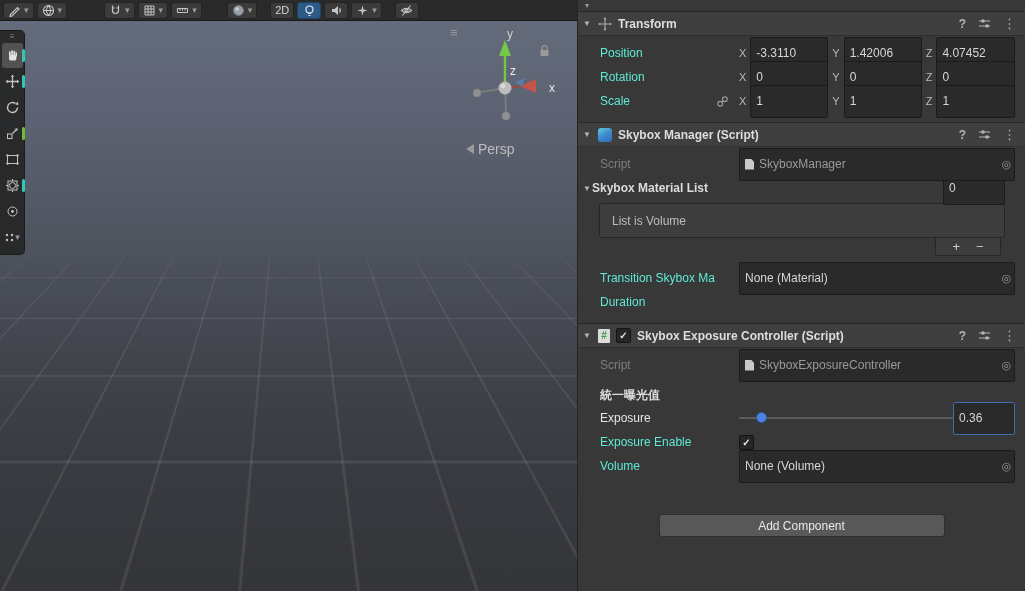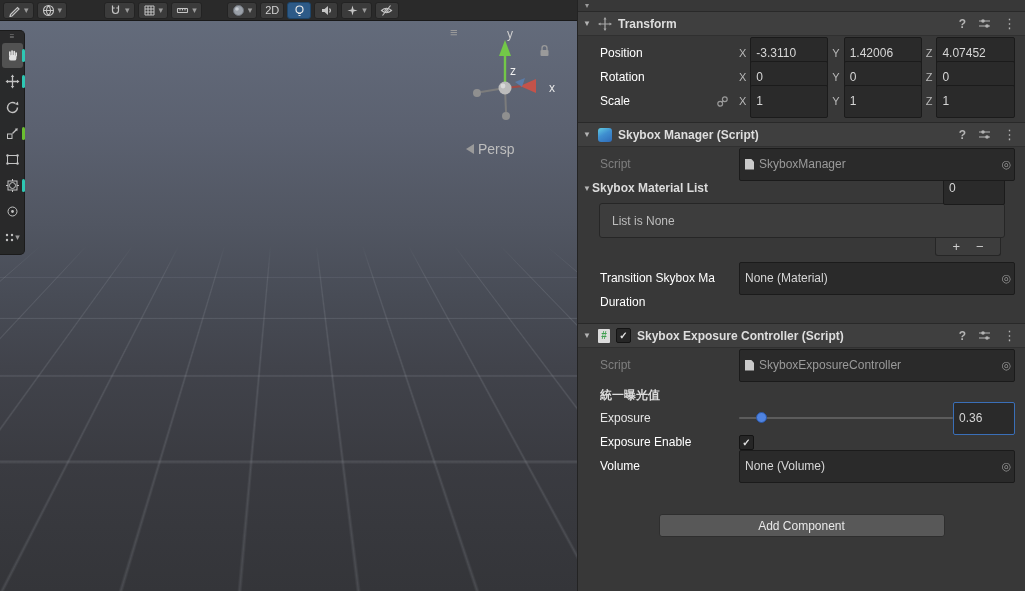--- a/index.html
+++ b/index.html
@@ -18,21 +18,21 @@
     -webkit-mask-image:linear-gradient(180deg,transparent 0,rgba(0,0,0,.85) 45px,#000 130px);
     mask-image:linear-gradient(180deg,transparent 0,rgba(0,0,0,.85) 45px,#000 130px)}
 
   .scene-toolbar{position:absolute;top:0;left:0;width:577px;height:21px;background:#2a2a2a;
     border-bottom:1px solid #191919;display:flex;align-items:center;padding:0 3px;gap:3px;box-sizing:border-box}
   .tb-btn{height:17px;min-width:24px;background:#3b3b3b;border:1px solid #232323;border-radius:3px;
     display:flex;align-items:center;justify-content:center;gap:3px;padding:0 4px;box-sizing:border-box;color:#c0c0c0}
   .tb-btn.active{background:#2d5a87;border-color:#1d4468}
   .caret{font-size:9px;color:#9a9a9a;line-height:1}
   .tb-label{font-size:11px;color:#d2d2d2}
-  .mgap{margin-left:34px}.sgap{margin-left:22px}.tgap{}
+  .mgap{margin-left:34px}.sgap{margin-left:22px}.tgap{margin-left:10px}
 
   
   .tools{position:absolute;top:30px;left:0;width:25px;background:rgba(38,38,38,.94);
     border:1px solid #1b1b1b;border-left:none;border-radius:0 5px 5px 0;padding-bottom:3px;box-sizing:border-box}
   .tools-handle{height:11px;display:flex;align-items:center;justify-content:center;color:#8a8a8a;font-size:8px}
   .tool-btn{width:21px;height:25px;margin:1px auto;display:flex;align-items:center;justify-content:center;
     border-radius:3px;position:relative}
   .tool-btn.active{background:#525252}
   .accent{position:absolute;right:-2px;top:6px;width:3px;height:13px;border-radius:2px;background:#2ec8b4}
   .accent.green{background:#6abe30}
@@ -50,21 +50,21 @@
   .insp-top{height:11px;display:flex;align-items:center;padding-left:7px;color:#9a9a9a;font-size:8px}
   .comp-header{height:23px;background:#3f3f3f;border-top:1px solid #292929;border-bottom:1px solid #303030;
     display:flex;align-items:center;gap:6px;padding:0 9px 0 5px}
   .fold{font-size:8px;color:#b4b4b4;width:9px;flex:none}
   .comp-title{font-weight:bold;color:#dedede}
   .hdr-icons{margin-left:auto;display:flex;gap:12px;align-items:center;color:#b4b4b4}
   .qm{font-weight:bold;font-size:12px}
   .kebab{font-size:13px;letter-spacing:0}
   .body{padding:5px 10px 9px 0}
   .row{display:flex;align-items:center;height:24px;padding-left:22px}
-  .lbl{width:139px;flex:none;color:#ffffff;white-space:nowrap;overflow:hidden}
+  .lbl{width:139px;flex:none;color:#5eead4;white-space:nowrap;overflow:hidden}
   .lbl.dim{color:#7f7f7f}
   .lbl.blue{color:#e5e5e5}
   .lbl.short{width:116px}
   .fields{flex:1;display:flex;gap:4px;align-items:center;min-width:0}
   .axis{flex:1;display:flex;align-items:center;gap:4px;min-width:0}
   .axis-l{color:#b8b8b8;font-size:11px}
   .field{flex:1;min-width:0;height:17px;background:#2a2a2a;border:1px solid #1b1b1b;border-radius:2px;
     display:flex;align-items:center;padding:7px 5px;color:#d6d6d6;overflow:hidden;white-space:nowrap;box-sizing:content-box}
   .field.obj{position:relative;padding-right:18px}
   .picker{position:absolute;right:3px;top:50%;transform:translateY(-50%);color:#9f9f9f;font-size:11px}
@@ -406,21 +406,21 @@
           <span class="picker">◎</span>
         </div>
       </div>
     </div>
     <div class="listhead" style="padding-right:10px">
       <span class="fold">▼</span>
       <span class="boldlbl">Skybox Material List</span>
       <div class="field size">0</div>
     </div>
     <div class="listbox">
-      <span>List is None</span>
+      <span>List is Volume</span>
     </div>
     <div class="listfoot">
       <div class="lf-bar">
         <span>+</span>
         <span>−</span>
       </div>
     </div>
     <div style="height:10px"></div>
     <div class="row">
       <span class="lbl">Transition Skybox Ma</span>

